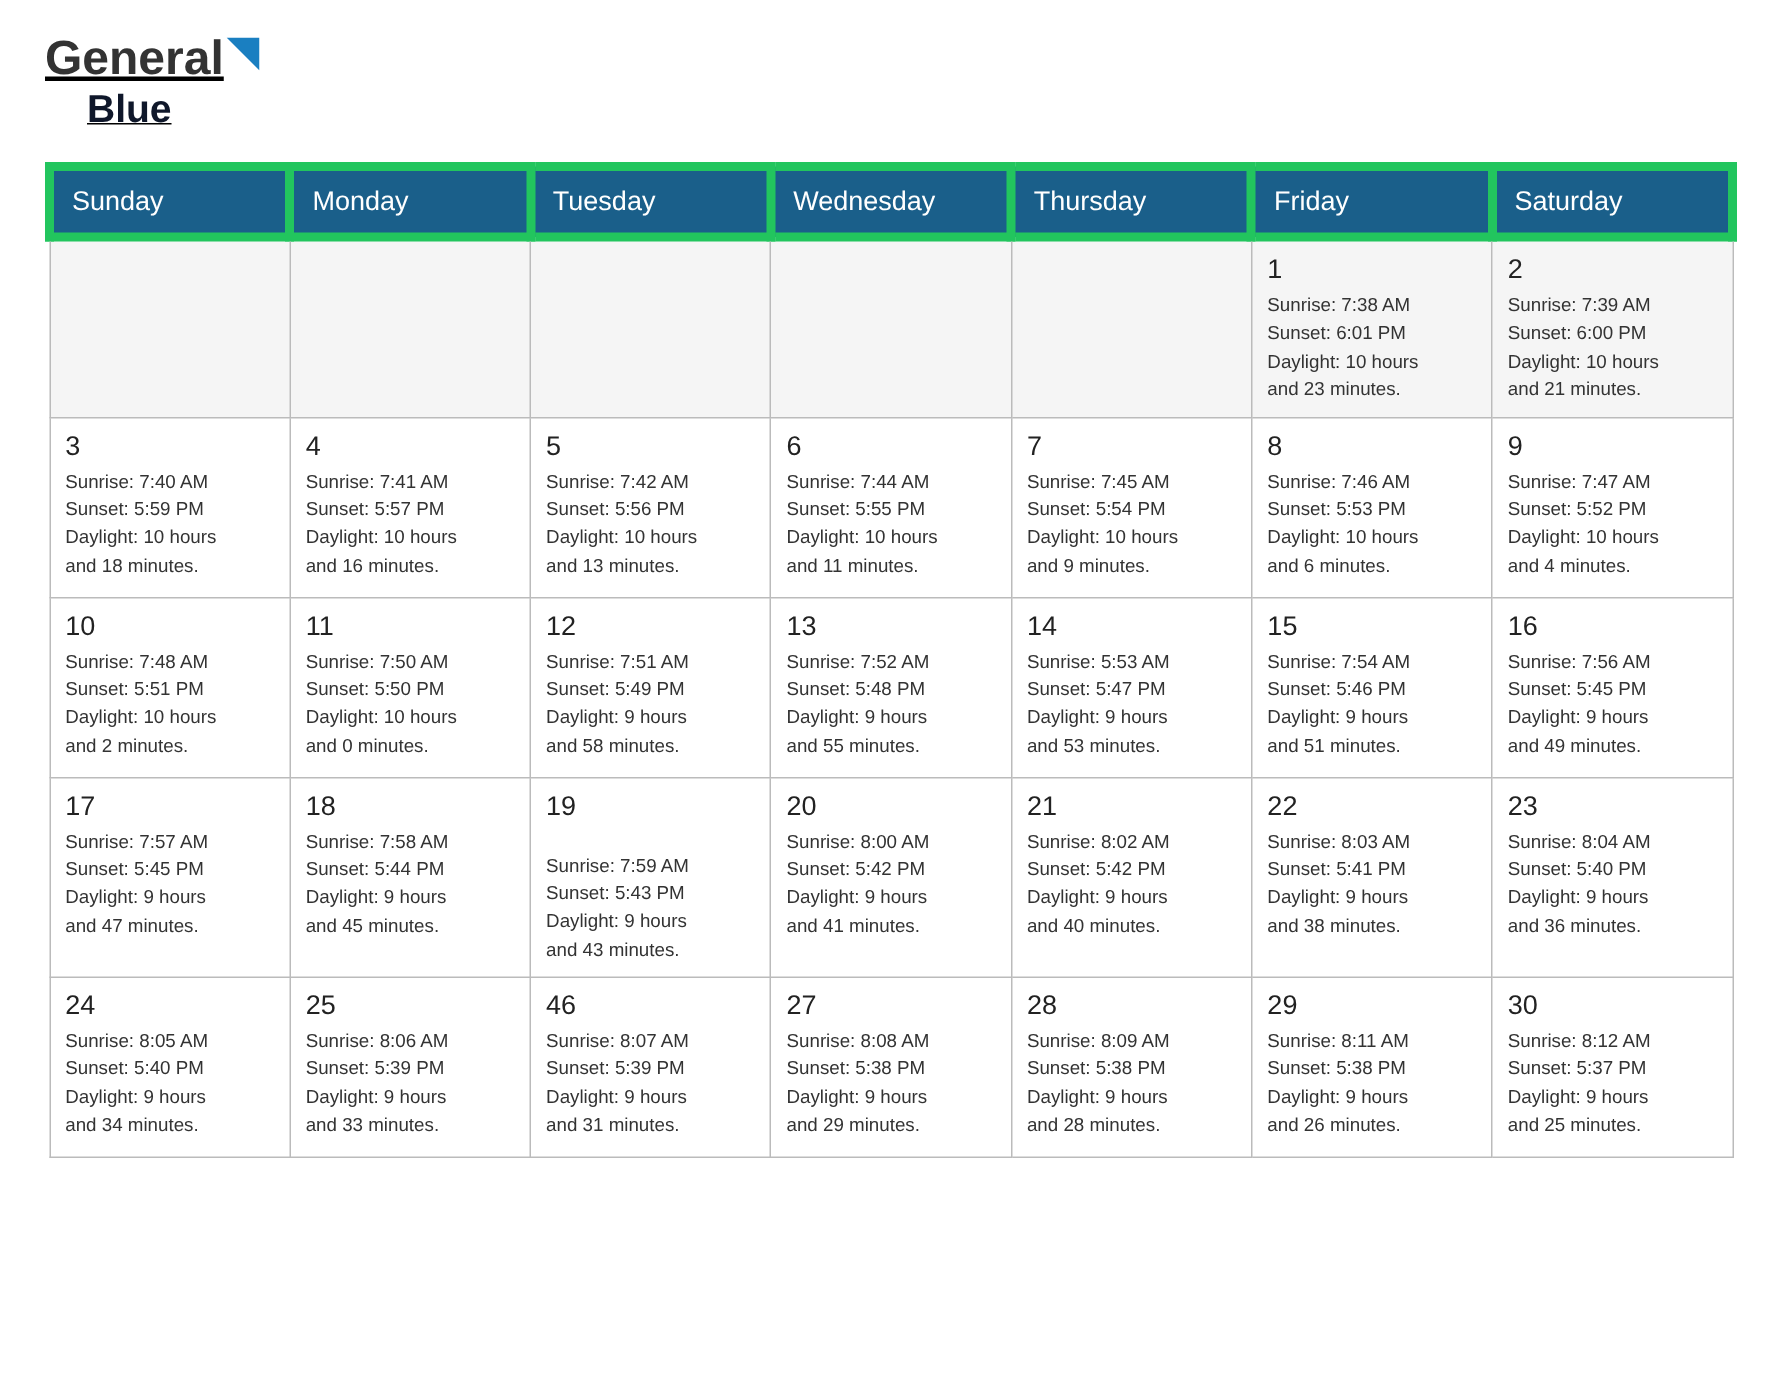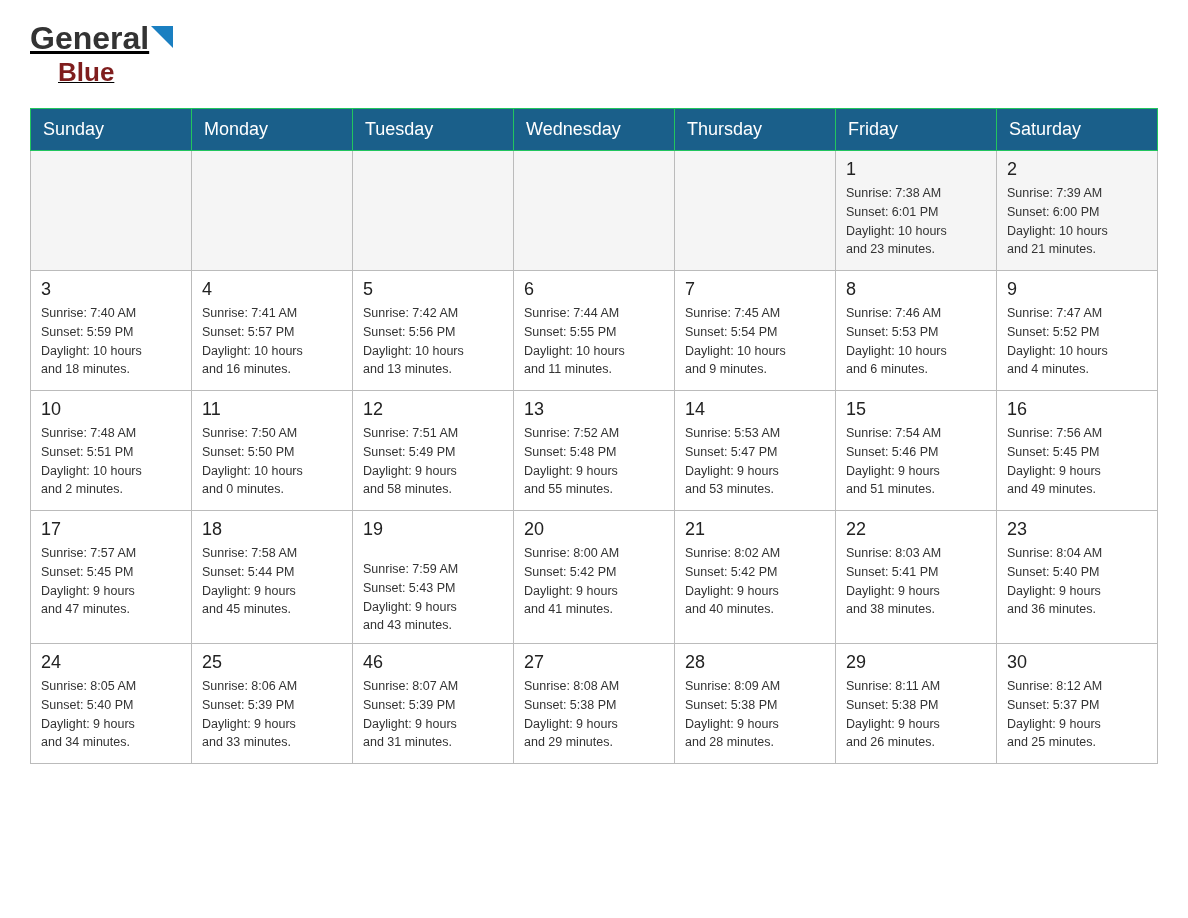--- a/index.html
+++ b/index.html
@@ -41,21 +41,21 @@
       border-collapse: collapse;
       border: 1px solid #999;
     }
     .calendar th {
       background-color: #1a5f8a;
       color: #fff;
       padding: 10px 12px;
       text-align: left;
       font-size: 18px;
       font-weight: normal;
-      border: 1px solid #22c55e;
+      border: 6px solid #22c55e;
     }
     .calendar td {
       vertical-align: top;
       padding: 8px 10px;
       border: 1px solid #bbb;
       width: calc(100% / 7);
       min-height: 110px;
       font-size: 13px;
       color: #333;
       background: #fff;
@@ -89,21 +89,21 @@
   <div class="logo">
     <div style="display:flex; align-items:center;">
       <span style="font-size:32px; font-weight:bold; color:#333; font-family:Arial;">General</span>
       <span style="display:inline-block; position:relative; margin-left:2px;">
         <svg width="22" height="22" viewBox="0 0 22 22">
           <polygon points="0,0 22,0 22,22" fill="#1a7fc1"></polygon>
         </svg>
       </span>
     </div>
     <div style="margin-left:28px;">
-      <span style="font-size:26px; font-weight:bold; color:#7f1d1d; font-family:Arial;">Blue</span>
+      <span style="font-size:26px; font-weight:bold; color:#0f172a; font-family:Arial;">Blue</span>
     </div>
   </div>
 </div>
 
 <table class="calendar">
   <thead>
     <tr>
       <th>Sunday</th>
       <th>Monday</th>
       <th>Tuesday</th>

